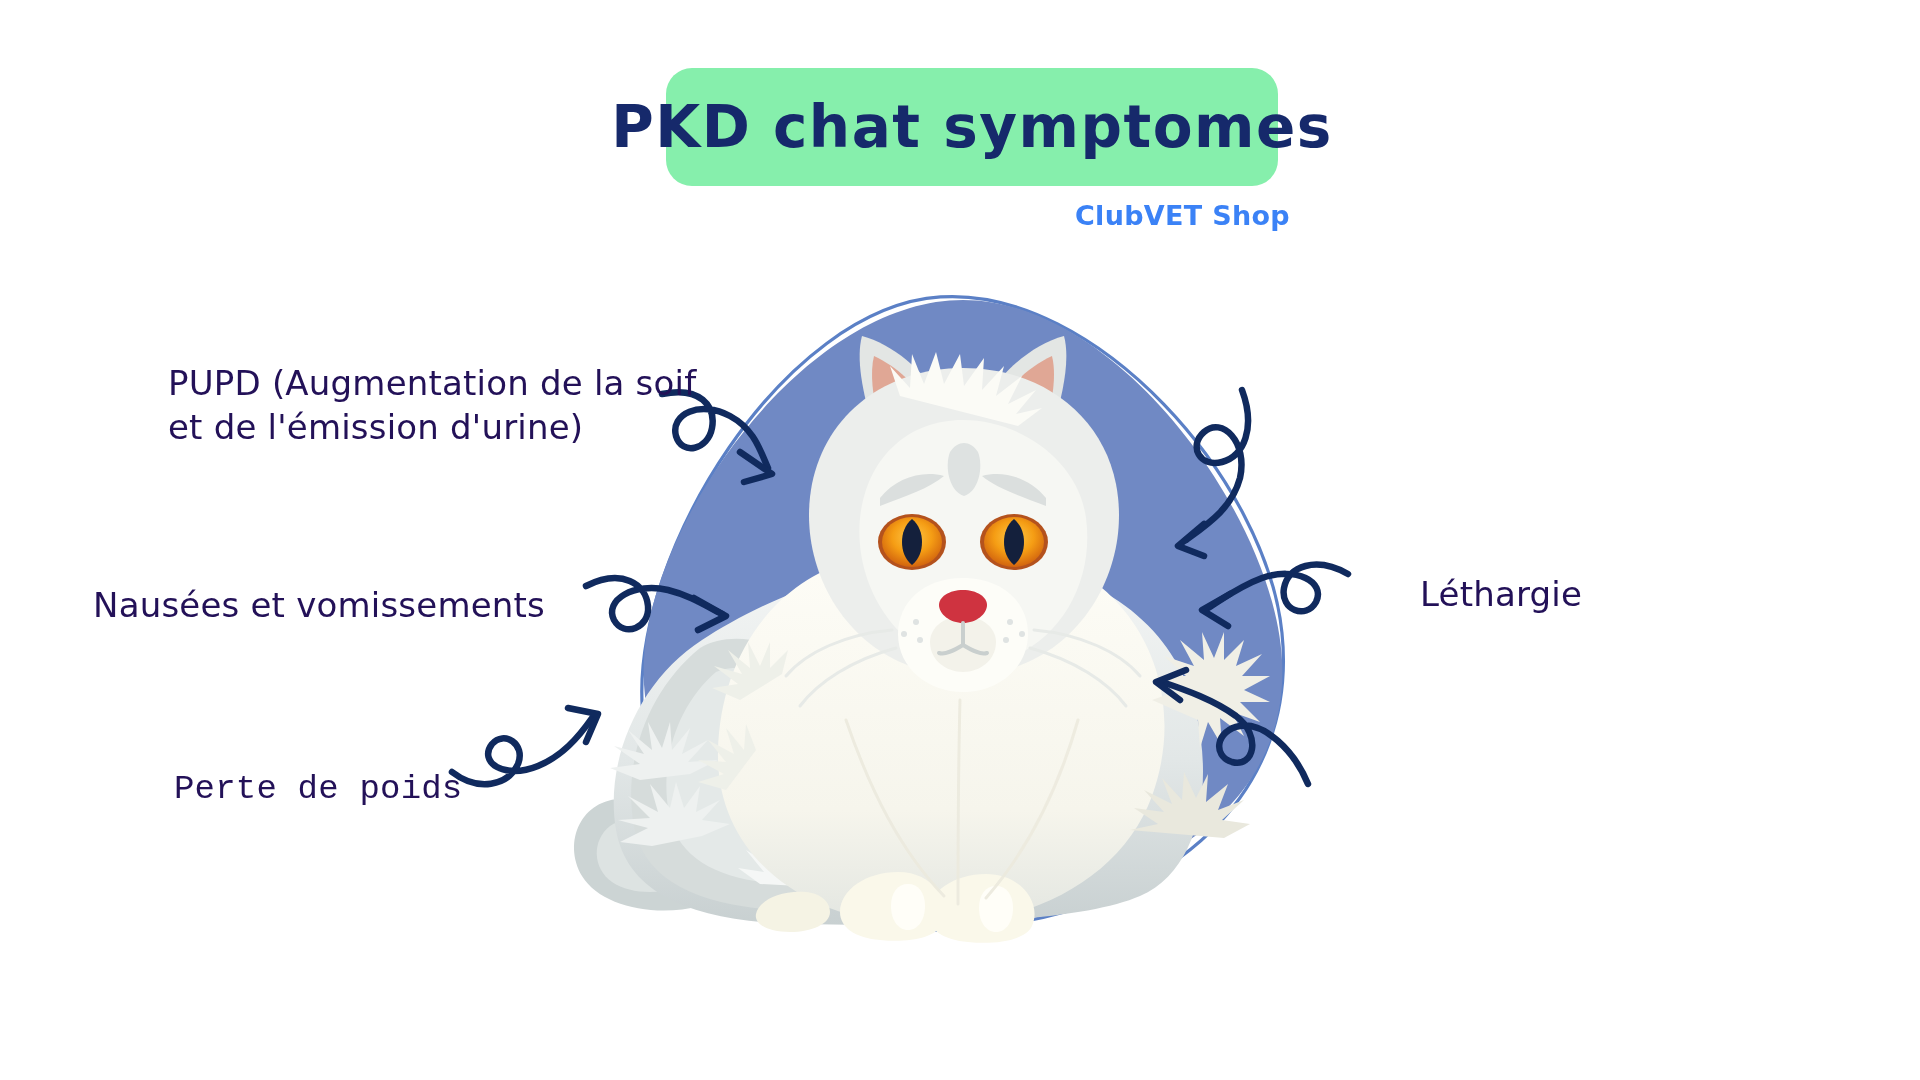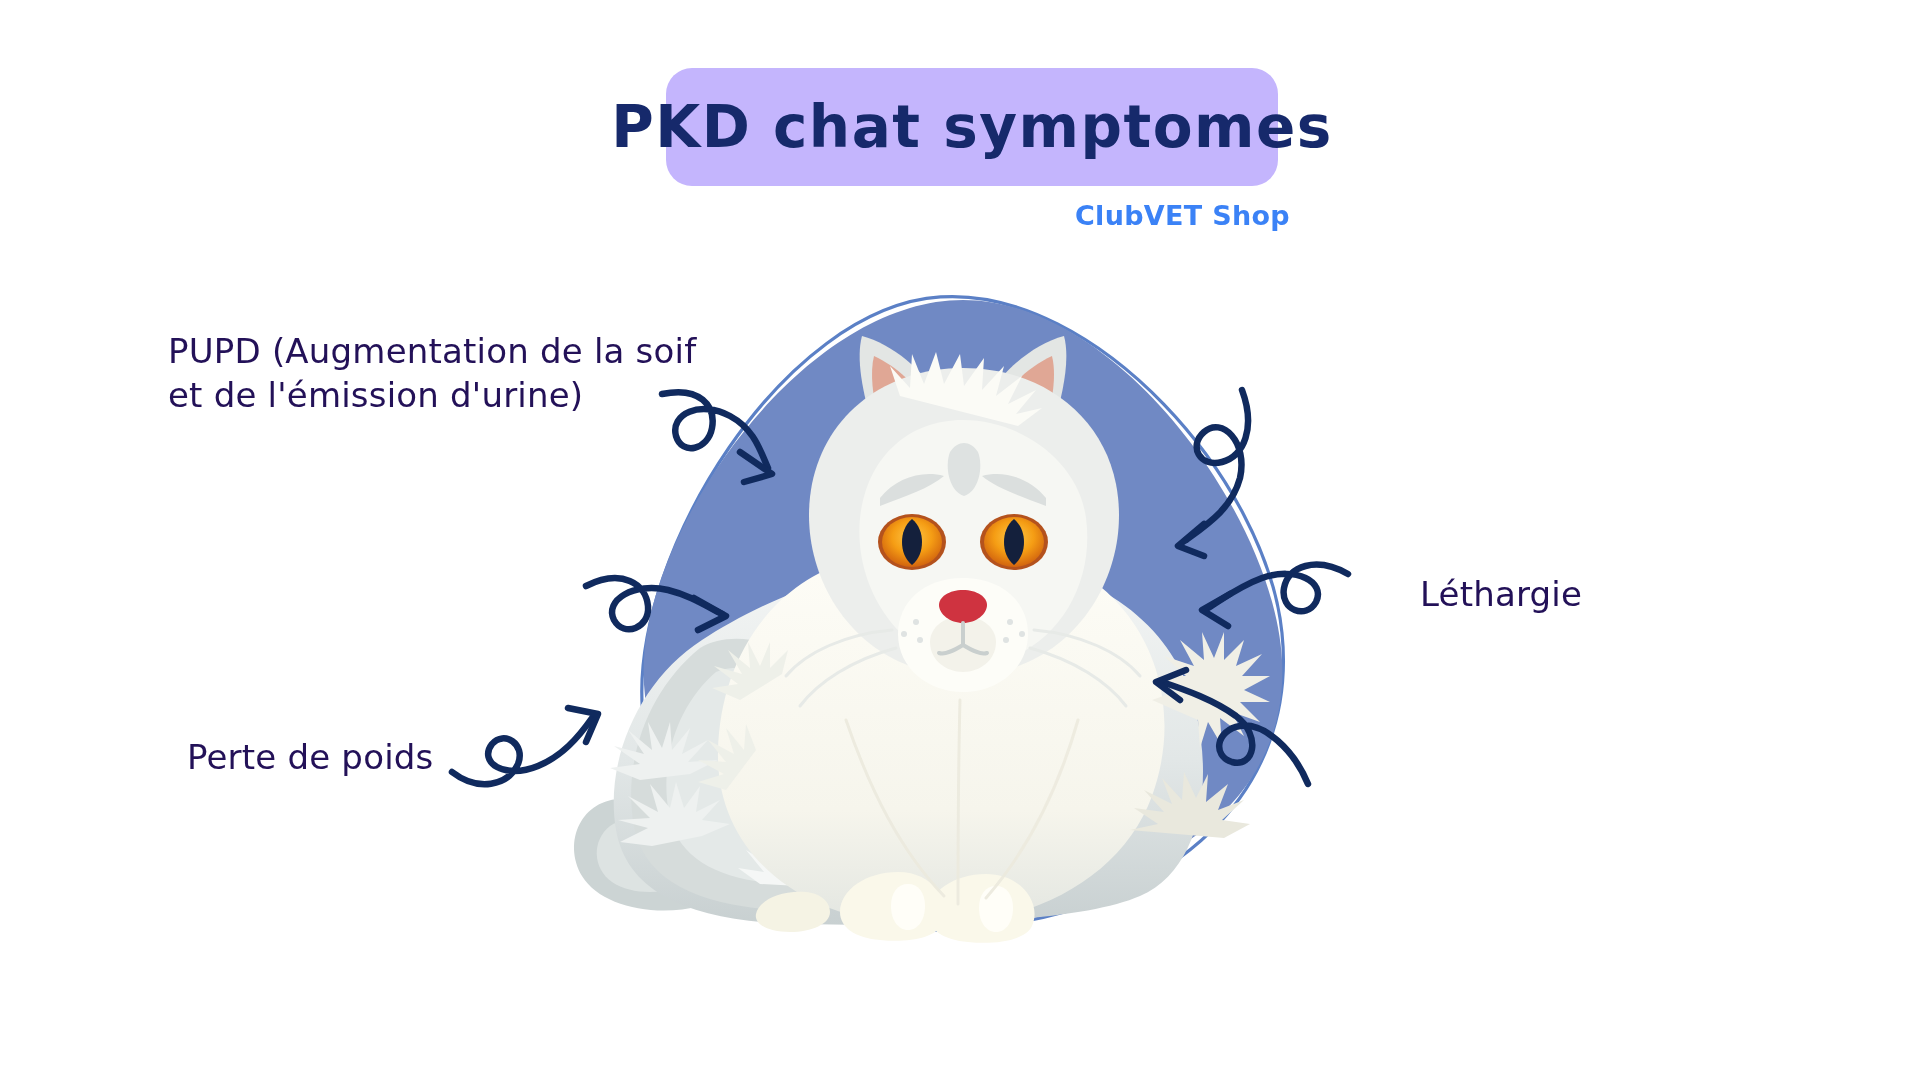--- a/index.html
+++ b/index.html
@@ -21,21 +21,21 @@
     height: 1080px;
   }
 
   
   .title-banner {
     position: absolute;
     left: 666px;
     top: 68px;
     width: 612px;
     height: 118px;
-    background: #c4b5fd;
+    background: #86efac;
     border-radius: 26px;
     display: flex;
     align-items: center;
     justify-content: center;
     box-sizing: border-box;
   }
   .title-text {
     font-family: "DejaVu Sans", "Liberation Sans", sans-serif;
     font-size: 58px;
     font-weight: 700;
@@ -59,25 +59,25 @@
   .label {
     position: absolute;
     color: #231158;
     font-size: 34px;
     font-weight: 400;
     line-height: 1.28;
     white-space: pre;
     letter-spacing: 0.2px;
   }
   .label.right { text-align: left; }
-  .label.left  { text-align: left; }
+  .label.left  { text-align: left; margin-top: 32px; }
 
   .lbl-pupd        { left: 168px; top: 330px; }
   .lbl-nausees     { left: 93px;  top: 552px; }
-  .lbl-poids       { left: 187px; top: 736px; }
+  .lbl-poids       { left: 174px; top: 736px; font-family: Liberation Mono, monospace; }
   .lbl-appetit     { left: 1262px; top: 345px; }
   .lbl-lethargie   { left: 1420px; top: 565px; margin-top: 8px; }
   .lbl-haleine     { left: 1327px; top: 765px; }
 
   #art { position: absolute; left: 0; top: 0; }
 </style>
 </head>
 <body>
 
 <div id="canvas">
@@ -327,20 +327,21 @@
   </svg>
 
   <div class="title-banner">
     <span class="title-text">PKD chat symptomes</span>
   </div>
   <div class="subtitle-text">ClubVET Shop</div>
 
   <div class="label left lbl-pupd">PUPD (Augmentation de la soif
 et de l'émission d'urine)</div>
 
+  <div class="label left lbl-nausees">Nausées et vomissements</div>
 
   <div class="label left lbl-poids">Perte de poids</div>
 
 
   <div class="label right lbl-lethargie">Léthargie</div>
 
 
 </div>
 
 </body></html>

